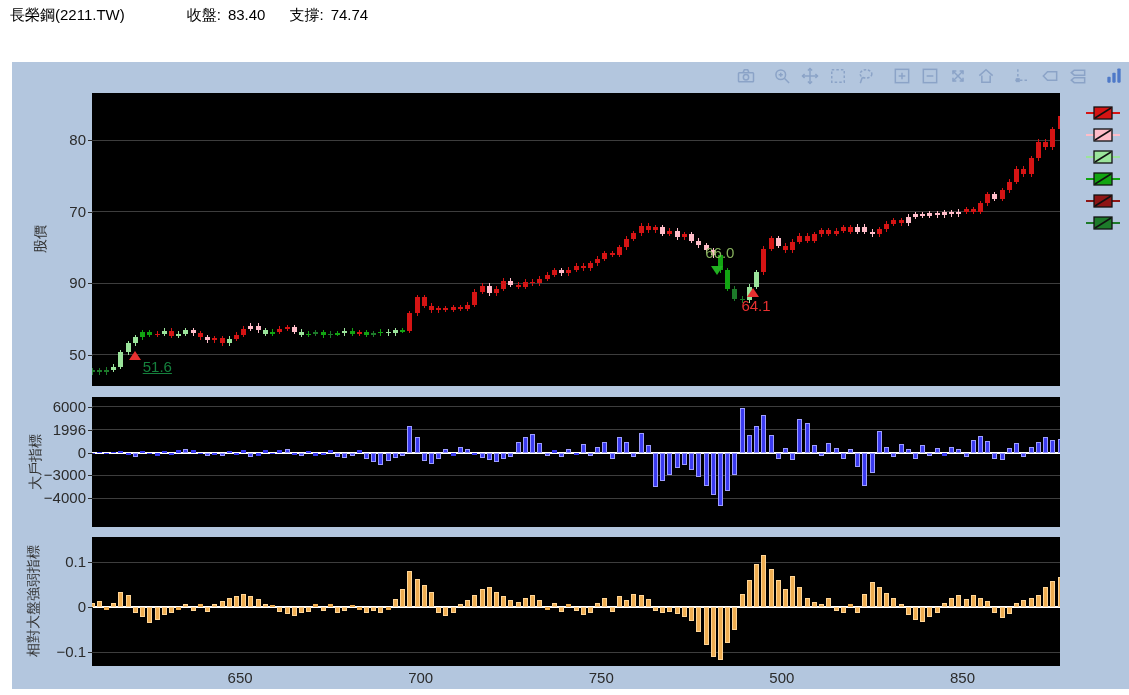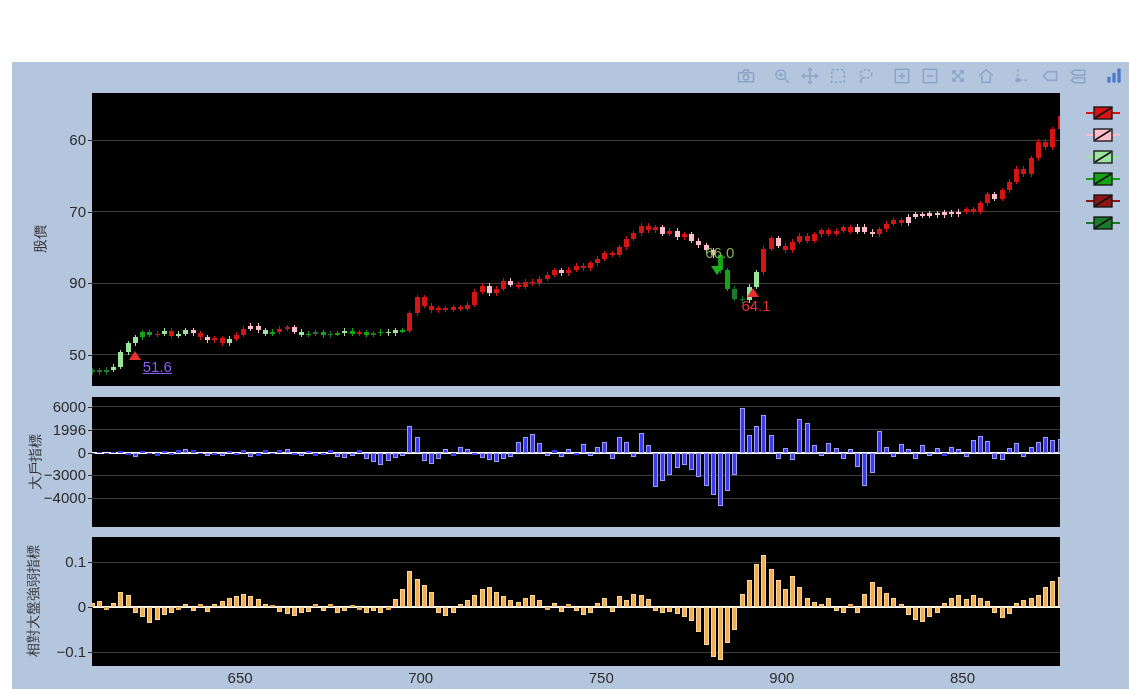--- a/index.html
+++ b/index.html
@@ -28,20 +28,27 @@
   .mb-btn{color:#8ba3c7;margin-left:8px;cursor:pointer;height:20px;}
   .mb-group{margin-left:16px;}
   .mb-logo{color:#4e79c8;}
   .legend{position:absolute;right:9px;top:43px;display:flex;flex-direction:column;gap:6px;}
   .legend-item{cursor:pointer;height:16px;}
 </style>
 </head>
 <body>
 
 <div class="header">
+  <div class="hline">
+    <span>長榮鋼(2211.TW)</span>
+    <span class="hgap1">收盤:</span>
+    <span class="hval">83.40</span>
+    <span class="hgap2">支撐:</span>
+    <span class="hval">74.74</span>
+  </div>
 </div>
 
 <div class="card">
   <div class="modebar" id="modebar">
       <div class="mb-btn"><svg width="20" height="20" viewBox="0 0 24 24" fill="none" stroke="currentColor" stroke-width="1.8">
           <rect x="3" y="8" width="18" height="11" rx="1"></rect>
           <circle cx="12" cy="13.5" r="3.2"></circle>
           <path d="M8.5 8 L10 4.5 H14 L15.5 8"></path>
         </svg></div>
       <div class="mb-btn mb-group"><svg width="20" height="20" viewBox="0 0 24 24" fill="none" stroke="currentColor" stroke-width="1.8">
@@ -410,21 +417,21 @@
       <div class="body" style="left: 936.604px; top: 65.0317px; height: 16.4366px; background: rgb(213, 20, 20);"></div>
       <div class="wick" style="left: 945.828px; top: 46.0939px; height: 21.439px; background: rgb(213, 20, 20);"></div>
       <div class="body" style="left: 943.828px; top: 48.5951px; height: 16.4366px; background: rgb(213, 20, 20);"></div>
       <div class="wick" style="left: 953.052px; top: 46.0939px; height: 10.7195px; background: rgb(213, 20, 20);"></div>
       <div class="body" style="left: 951.052px; top: 48.5951px; height: 5.71707px; background: rgb(213, 20, 20);"></div>
       <div class="wick" style="left: 960.276px; top: 33.9451px; height: 22.8683px; background: rgb(213, 20, 20);"></div>
       <div class="body" style="left: 958.276px; top: 36.4463px; height: 17.8659px; background: rgb(213, 20, 20);"></div>
       <div class="wick" style="left: 967.5px; top: 20.3671px; height: 18.5805px; background: rgb(213, 20, 20);"></div>
       <div class="body" style="left: 965.5px; top: 22.8683px; height: 13.578px; background: rgb(213, 20, 20);"></div>
       <div class="tri" style="left: 37.3433px; top: 258.271px; border-left: 6px solid transparent; border-right: 6px solid transparent; border-bottom: 9px solid rgb(232, 48, 48);"></div>
-      <div class="anno-text" style="left: 45.3433px; top: 265.42px; color: #8b5cf6; text-decoration: underline;">51.6</div>
+      <div class="anno-text" style="left: 45.3433px; top: 265.42px; color: #15803d; text-decoration: underline;">51.6</div>
       <div class="tri" style="left: 618.866px; top: 172.515px; border-left: 6px solid transparent; border-right: 6px solid transparent; border-top: 9px solid rgb(33, 176, 33);"></div>
       <div class="anno-text" style="left: 607.866px; top: 151.078px; color: rgb(134, 176, 92);">66.0</div>
       <div class="tri" style="left: 654.985px; top: 195.383px; border-left: 6px solid transparent; border-right: 6px solid transparent; border-bottom: 9px solid rgb(232, 48, 48);"></div>
       <div class="anno-text" style="left: 643.985px; top: 203.961px; color: rgb(232, 48, 48);">64.1</div>
     </div>
   <div class="panel" id="panel-flow">
       <div class="gridline" style="left: 0px; top: 100.866px; width: 968px; background: rgb(61, 61, 61);"></div>
       <div class="gridline" style="left: 0px; top: 77.9581px; width: 968px; background: rgb(61, 61, 61);"></div>
       <div class="zeroline" style="left: 0px; top: 54.5507px; width: 968px;"></div>
       <div class="gridline" style="left: 0px; top: 32.1432px; width: 968px; background: rgb(61, 61, 61);"></div>
@@ -706,37 +713,37 @@
       <div class="ibar" style="left: 965.5px; top: 39.554px; height: 30.5645px; background: rgb(239, 174, 82); border: 1px solid rgb(255, 213, 150);"></div>
     </div>
 
   <div id="axes-layer">
       <div class="ytick" style="left: 30px; top: 283.556px;">50</div>
       <div class="ymark" style="left: 76px; top: 292.556px;"></div>
       <div class="ytick" style="left: 30px; top: 212.093px;">90</div>
       <div class="ymark" style="left: 76px; top: 221.093px;"></div>
       <div class="ytick" style="left: 30px; top: 140.629px;">70</div>
       <div class="ymark" style="left: 76px; top: 149.629px;"></div>
-      <div class="ytick" style="left: 30px; top: 69.1659px;">60</div>
+      <div class="ytick" style="left: 30px; top: 69.1659px;">80</div>
       <div class="ymark" style="left: 76px; top: 78.1659px;"></div>
       <div class="ytick" style="left: 30px; top: 427.366px;">−4000</div>
       <div class="ymark" style="left: 76px; top: 436.366px;"></div>
       <div class="ytick" style="left: 30px; top: 404.458px;">−3000</div>
       <div class="ymark" style="left: 76px; top: 413.458px;"></div>
       <div class="ytick" style="left: 30px; top: 381.551px;">0</div>
       <div class="ymark" style="left: 76px; top: 390.551px;"></div>
       <div class="ytick" style="left: 30px; top: 358.643px;">1996</div>
       <div class="ymark" style="left: 76px; top: 367.643px;"></div>
       <div class="ytick" style="left: 30px; top: 335.736px;">6000</div>
       <div class="ymark" style="left: 76px; top: 344.736px;"></div>
       <div class="ytick" style="left: 30px; top: 581.066px;">−0.1</div>
       <div class="ymark" style="left: 76px; top: 590.066px;"></div>
       <div class="ytick" style="left: 30px; top: 536.118px;">0</div>
       <div class="ymark" style="left: 76px; top: 545.118px;"></div>
       <div class="ytick" style="left: 30px; top: 491.171px;">0.1</div>
       <div class="ymark" style="left: 76px; top: 500.171px;"></div>
       <div class="xtick" style="left: 204.09px; top: 607px;">650</div>
       <div class="xtick" style="left: 384.687px; top: 607px;">700</div>
       <div class="xtick" style="left: 565.284px; top: 607px;">750</div>
-      <div class="xtick" style="left: 745.881px; top: 607px;">900</div>
+      <div class="xtick" style="left: 745.881px; top: 607px;">500</div>
       <div class="xtick" style="left: 926.478px; top: 607px;">850</div>
     </div>
 </div>
 
 </body></html>

